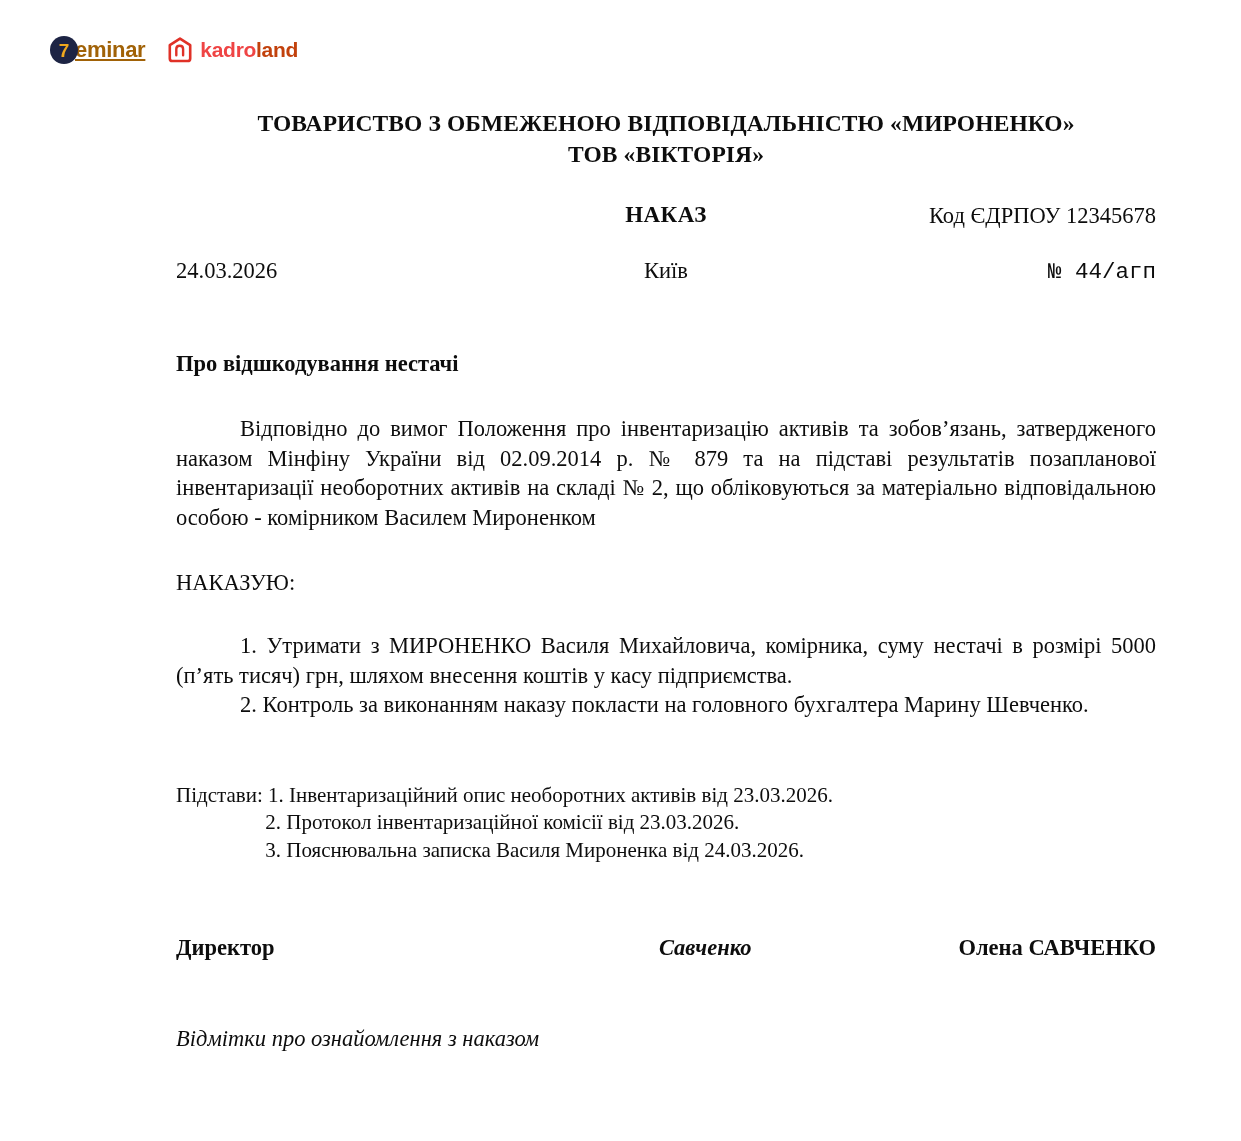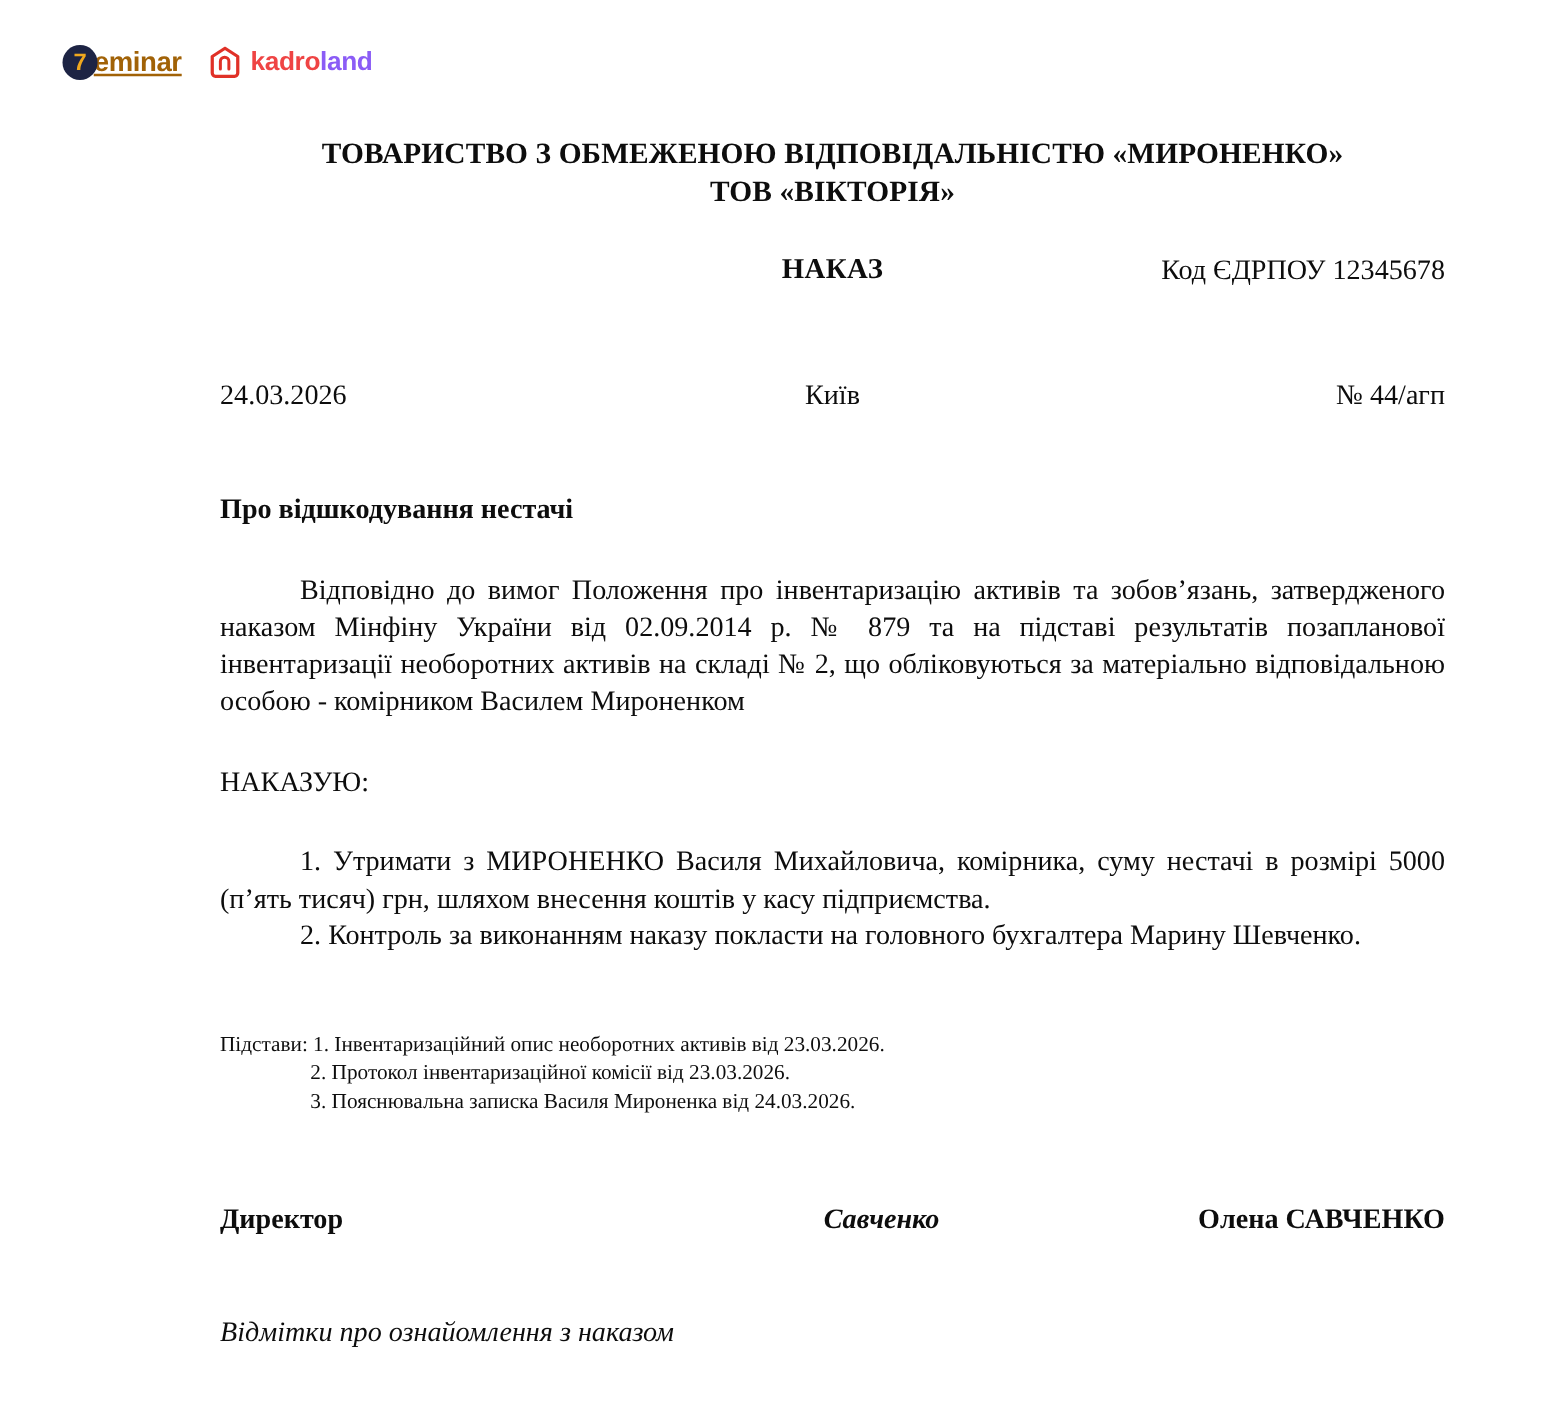--- a/index.html
+++ b/index.html
@@ -68,21 +68,21 @@
     height: 26px;
     position: relative;
   }
   .kadro-mark svg { display: block; }
   .kadro-word {
     font-size: 21px;
     font-weight: 700;
     letter-spacing: -0.3px;
   }
   .kadro-word .k1 { color: #ef4444; }
-  .kadro-word .k2 { color: #8b5cf6; }
+  .kadro-word .k2 { color: #c2410c; }
 
   
   .doc {
     position: absolute;
     top: 108px;
     left: 176px;
     width: 980px;
     font-size: 22.5px;
     line-height: 1.30;
   }
@@ -103,28 +103,28 @@
 
   .doc-kind {
     margin-top: -30px;
     text-align: center;
     font-weight: bold;
     font-size: 23px;
     letter-spacing: 0.4px;
   }
 
   .meta-row {
-    margin-top: 71px;
+    margin-top: 26px;
     display: flex;
     align-items: baseline;
     font-size: 22.5px;
   }
   .meta-row .m-left  { flex: 0 0 34%; text-align: left; }
   .meta-row .m-mid   { flex: 0 0 32%; text-align: center; }
-  .meta-row .m-right { flex: 0 0 34%; text-align: right; }
+  .meta-row .m-right { flex: 0 0 34%; text-align: right; font-family: Liberation Mono, monospace; }
 
   .subject {
     margin-top: 62px;
     font-weight: bold;
     font-size: 22.5px;
   }
 
   .para {
     margin-top: 36px;
     text-align: justify;
@@ -144,21 +144,21 @@
   .clause {
     text-align: justify;
     text-indent: 64px;
     font-size: 22.5px;
     line-height: 1.31;
   }
   .clause + .clause { margin-top: 0; }
 
   .grounds {
     margin-top: 62px;
-    font-size: 17px;
+    font-size: 21px;
     line-height: 1.32;
   }
   .grounds-line { white-space: pre; }
 
   .sign-row {
     margin-top: 68px;
     display: flex;
     align-items: baseline;
     font-size: 22.5px;
     font-weight: bold;

